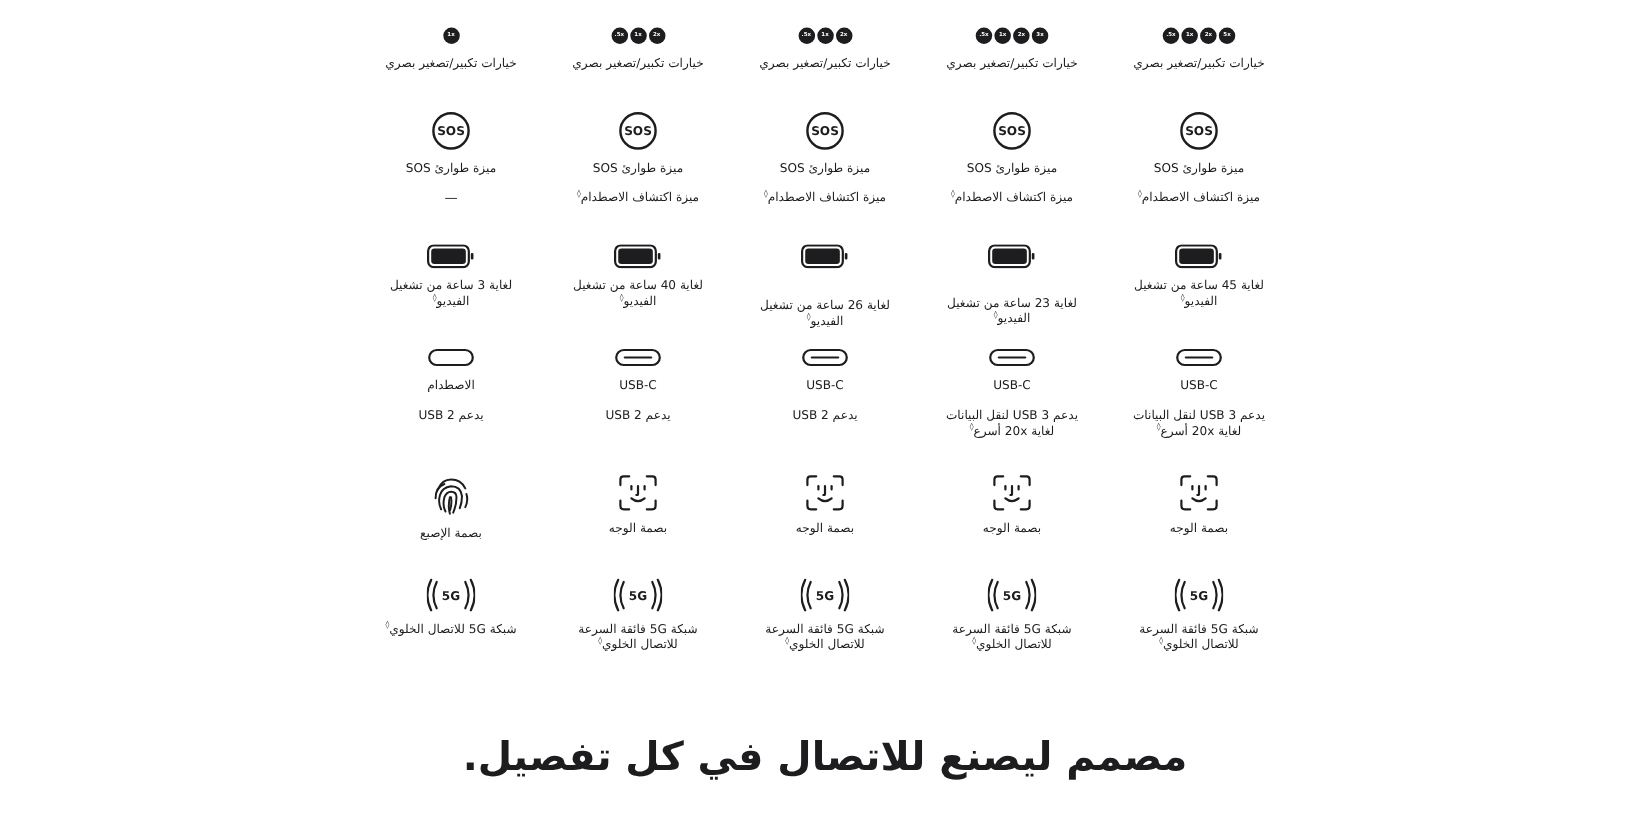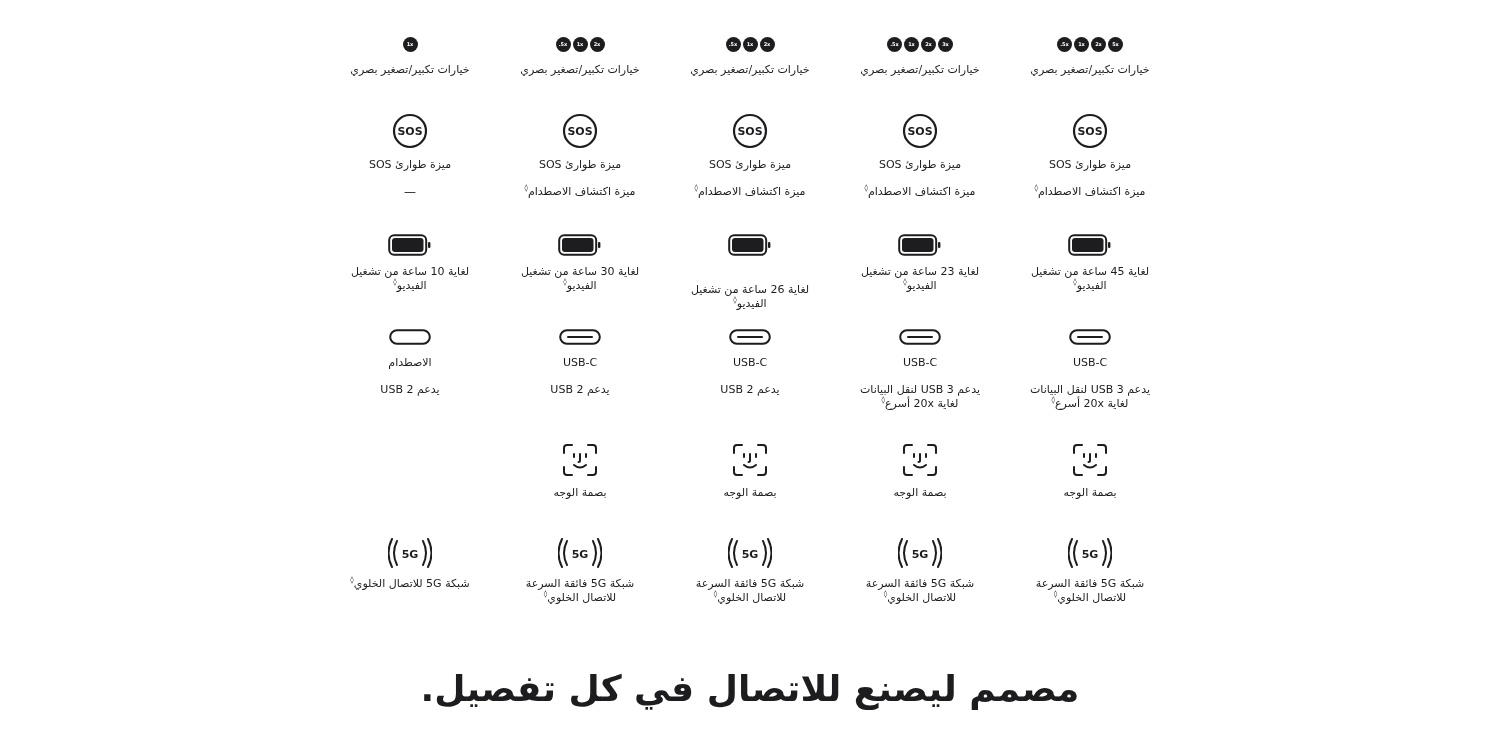--- a/index.html
+++ b/index.html
@@ -4,21 +4,21 @@
 <style>
   * { box-sizing: border-box; margin: 0; padding: 0; }
   html, body {
     width: 1500px; height: 739px; background: #ffffff; overflow: hidden;
     font-family: "DejaVu Sans", sans-serif; color: #1d1d1f;
   }
   .grid {
     position: absolute; left: 0; top: 0; width: 1500px; height: 620px;
   }
   .col {
-    position: absolute; top: 16px; width: 160px; height: 620px;
+    position: absolute; top: 4px; width: 160px; height: 620px;
     text-align: center;
   }
   .cell { position: absolute; left: 0; width: 160px; text-align: center; }
   .txt {
     font-size: 11px; line-height: 14px; color: #1d1d1f; direction: rtl;
     display: block; width: 160px; text-align: center;
   }
   .sup { font-size: 7px; vertical-align: super; line-height: 0; }
   .zooms { display: flex; justify-content: center; gap: 2px; direction: ltr; height: 16px; }
   .zc {
@@ -54,34 +54,49 @@
       <span class="txt" style="margin-top:9px">ميزة طوارئ SOS</span>
       <span class="txt dash" style="margin-top:13px">—</span>
     </div>
 
     <div class="cell" style="top:218px">
       <svg class="icon" width="44" height="22" viewBox="0 0 44 22">
         <rect x="1.2" y="1.2" width="37" height="19.6" rx="5" fill="none" stroke="#1d1d1f" stroke-width="2"></rect>
         <rect x="4" y="4" width="31.5" height="14" rx="3" fill="#1d1d1f"></rect>
         <rect x="40" y="8" width="2.4" height="6" rx="1" fill="#1d1d1f"></rect>
       </svg>
-      <span class="txt" style="margin-top:9px">لغاية 10 ساعة من تشغيل</span>
+      <span class="txt" style="margin-top:9px">لغاية 3 ساعة من تشغيل</span>
       <span class="txt">الفيديو<span class="sup">◊</span></span>
     </div>
 
     <div class="cell" style="top:313px">
       <svg class="icon port-svg" width="42" height="16" viewBox="0 0 42 16">
         <rect x="1.2" y="1.2" width="39.6" height="13.6" rx="6.8" fill="none" stroke="#1d1d1f" stroke-width="2"></rect>
         <line class="usbc-line" x1="9" y1="8" x2="33" y2="8" stroke="#1d1d1f" stroke-width="2" stroke-linecap="round" style="display: none;"></line>
       </svg>
       <span class="txt" style="margin-top:11px">الاصطدام</span>
       <span class="txt" style="margin-top:13px">يدعم USB 2</span>
 
     </div>
 
+    <div class="cell auth-cell" style="top: 429px;">
+
+      <svg class="icon fp-svg" width="36" height="36" viewBox="0 0 36 36" style="display: block;">
+        <g fill="none" stroke="#1d1d1f" stroke-width="1.8" stroke-linecap="round">
+          <path d="M6 12 Q10 3 18 3 Q27 3 31 11"></path>
+          <path d="M4 20 Q4 10 12 7"></path>
+          <path d="M9 30 Q6 24 8 17 Q10 10 18 9 Q27 9 28 18 Q28 24 26 29"></path>
+          <path d="M13 32 Q10 26 12 19 Q14 14 18 14 Q23 14 23 19 Q23 26 20 33"></path>
+          <path d="M17 34 Q15 27 17 19"></path>
+          <path d="M32 16 Q34 22 31 28"></path>
+          <path d="M18 19 Q19 26 17 31"></path>
+        </g>
+      </svg>
+      <span class="txt" style="margin-top:9px">بصمة الإصبع</span>
+    </div>
 
     <div class="cell" style="top:522px">
       <svg class="icon" width="44" height="30" viewBox="0 0 44 30">
         <g fill="none" stroke="#1d1d1f" stroke-width="2" stroke-linecap="round">
           <path d="M9 3 Q3 15 9 27"></path>
           <path d="M4 1 Q-3 15 4 29"></path>
           <path d="M35 3 Q41 15 35 27"></path>
           <path d="M40 1 Q47 15 40 29"></path>
         </g>
         <text x="22" y="19.5" text-anchor="middle" font-size="11" font-weight="bold" font-family="DejaVu Sans, sans-serif" fill="#1d1d1f" class="net-text">5G</text>
@@ -108,21 +123,21 @@
       <span class="txt" style="margin-top:9px">ميزة طوارئ SOS</span>
       <span class="txt" style="margin-top:13px">ميزة اكتشاف الاصطدام<span class="sup">◊</span></span>
     </div>
 
     <div class="cell" style="top:218px">
       <svg class="icon" width="44" height="22" viewBox="0 0 44 22">
         <rect x="1.2" y="1.2" width="37" height="19.6" rx="5" fill="none" stroke="#1d1d1f" stroke-width="2"></rect>
         <rect x="4" y="4" width="31.5" height="14" rx="3" fill="#1d1d1f"></rect>
         <rect x="40" y="8" width="2.4" height="6" rx="1" fill="#1d1d1f"></rect>
       </svg>
-      <span class="txt" style="margin-top:9px">لغاية 30 ساعة من تشغيل</span>
+      <span class="txt" style="margin-top:9px">لغاية 40 ساعة من تشغيل</span>
       <span class="txt">الفيديو<span class="sup">◊</span></span>
     </div>
 
     <div class="cell" style="top:313px">
       <svg class="icon port-svg" width="42" height="16" viewBox="0 0 42 16">
         <rect x="1.2" y="1.2" width="39.6" height="13.6" rx="6.8" fill="none" stroke="#1d1d1f" stroke-width="2"></rect>
         <line class="usbc-line" x1="9" y1="8" x2="33" y2="8" stroke="#1d1d1f" stroke-width="2" stroke-linecap="round"></line>
       </svg>
       <span class="txt" style="margin-top:11px">USB-C</span>
       <span class="txt" style="margin-top:13px">يدعم USB 2</span>
@@ -249,21 +264,21 @@
       <span class="txt" style="margin-top:9px">ميزة طوارئ SOS</span>
       <span class="txt" style="margin-top:13px">ميزة اكتشاف الاصطدام<span class="sup">◊</span></span>
     </div>
 
     <div class="cell" style="top:218px">
       <svg class="icon" width="44" height="22" viewBox="0 0 44 22">
         <rect x="1.2" y="1.2" width="37" height="19.6" rx="5" fill="none" stroke="#1d1d1f" stroke-width="2"></rect>
         <rect x="4" y="4" width="31.5" height="14" rx="3" fill="#1d1d1f"></rect>
         <rect x="40" y="8" width="2.4" height="6" rx="1" fill="#1d1d1f"></rect>
       </svg>
-      <span class="txt" style="margin-top:9px">لغاية 23 ساعة من تشغيل</span>
+      <span class="txt" style="margin-top:25px">لغاية 23 ساعة من تشغيل</span>
       <span class="txt">الفيديو<span class="sup">◊</span></span>
     </div>
 
     <div class="cell" style="top:313px">
       <svg class="icon port-svg" width="42" height="16" viewBox="0 0 42 16">
         <rect x="1.2" y="1.2" width="39.6" height="13.6" rx="6.8" fill="none" stroke="#1d1d1f" stroke-width="2"></rect>
         <line class="usbc-line" x1="9" y1="8" x2="33" y2="8" stroke="#1d1d1f" stroke-width="2" stroke-linecap="round"></line>
       </svg>
       <span class="txt" style="margin-top:11px">USB-C</span>
       <span class="txt" style="margin-top:13px">يدعم USB 3 لنقل البيانات</span>

